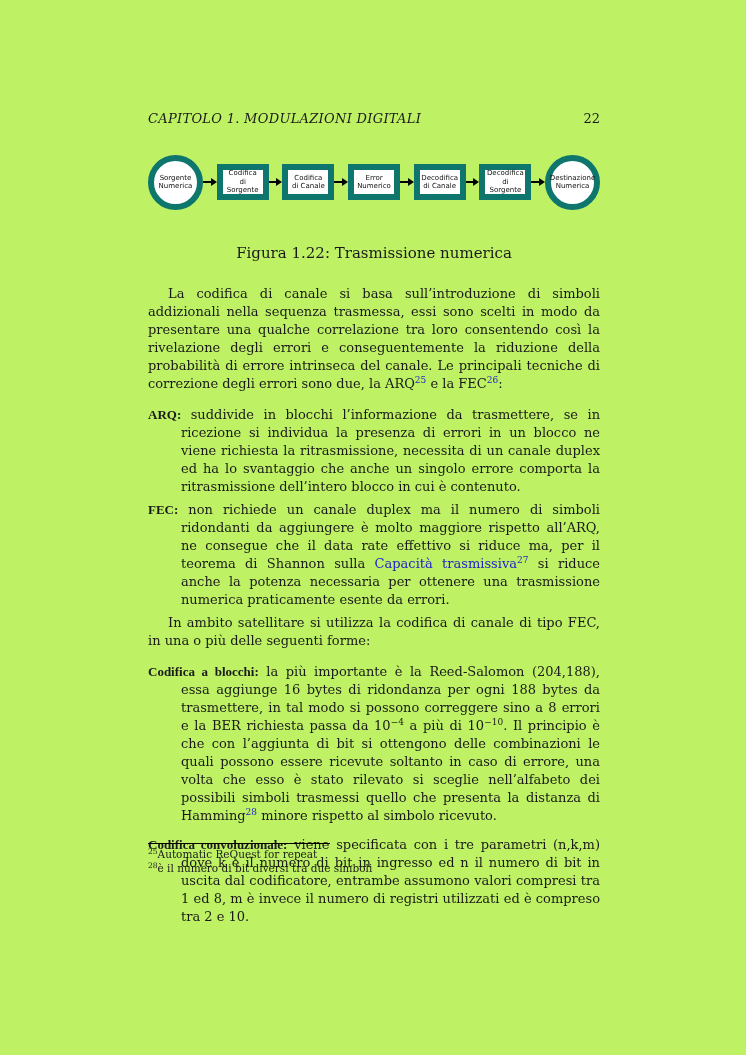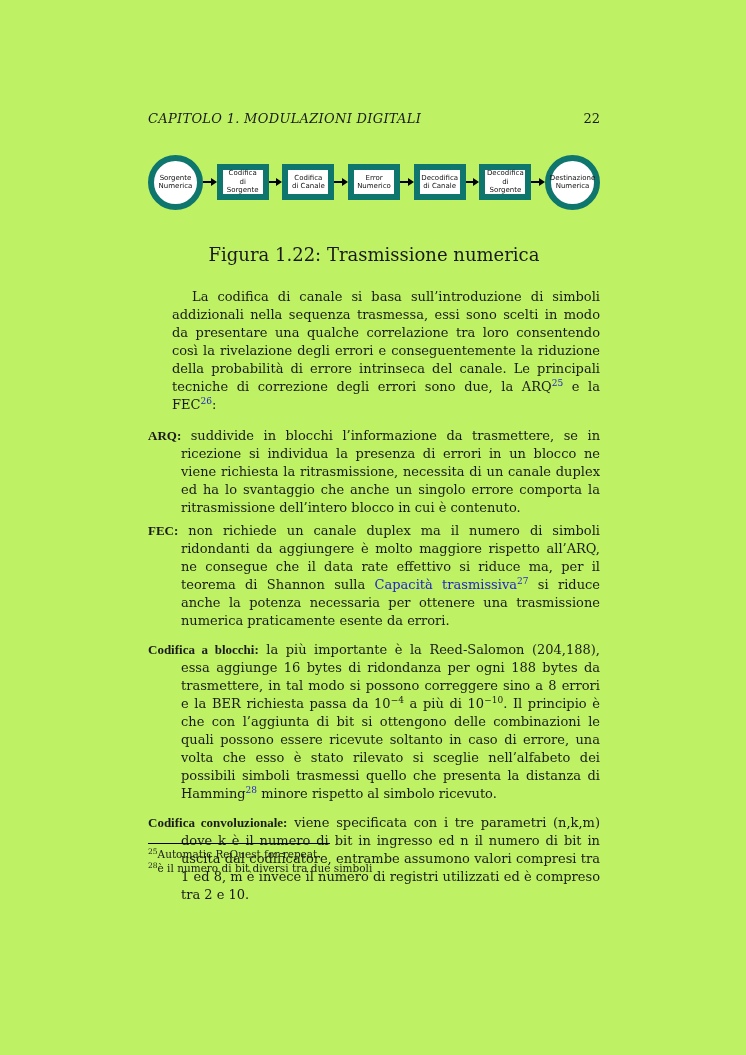--- a/index.html
+++ b/index.html
@@ -58,27 +58,27 @@
   .connector .tip {
     width: 0; height: 0; flex: none;
     border-left: 6px solid #000;
     border-top: 4px solid transparent;
     border-bottom: 4px solid transparent;
   }
 
   .caption {
     margin-top: 33px;
     text-align: center;
-    font-size: 18px;
+    font-size: 15px;
   }
 
   
   .body-text { font-size: 13px; line-height: 18px; text-align: justify; }
   .para-indent { text-indent: 20px; }
-  .para1 { margin-top: 23px; margin-left: 24px; }
+  .para1 { margin-top: 23px; }
   .para2 { margin-top: 5px; }
   .desc {
     margin: 5px 0;
     padding-left: 33px;
     text-indent: -33px;
   }
   .desc2 { margin: 11px 0; }
   .desc .lbl { font-weight: bold; font-family: Liberation Serif, serif; }
   a.doclink, .link-blue { color: #2323cb; text-decoration: none; cursor: pointer; }
   sup { font-size: 9px; line-height: 0; }
@@ -165,20 +165,21 @@
     </div>
 
     <div class="caption">Figura 1.22: Trasmissione numerica</div>
 
     <p class="body-text para-indent para1"><span>La codifica di canale si basa sull’introduzione di simboli addizionali nella sequenza trasmessa, essi sono scelti in modo da presentare una qualche correlazione tra loro consentendo così la rivelazione degli errori e conseguentemente la riduzione della probabilità di errore intrinseca del canale. Le principali tecniche di correzione degli errori sono due, la ARQ</span><sup class="ref">25</sup><span> e la FEC</span><sup class="ref">26</sup><span>:</span></p>
 
     <p class="body-text desc"><span class="lbl">ARQ:</span><span> suddivide in blocchi l’informazione da trasmettere, se in ricezione si individua la presenza di errori in un blocco ne viene richiesta la ritrasmissione, necessita di un canale duplex ed ha lo svantaggio che anche un singolo errore comporta la ritrasmissione dell’intero blocco in cui è contenuto.</span></p>
 
     <p class="body-text desc"><span class="lbl">FEC:</span><span> non richiede un canale duplex ma il numero di simboli ridondanti da aggiungere è molto maggiore rispetto all’ARQ, ne consegue che il data rate effettivo si riduce ma, per il teorema di Shannon sulla </span><a class="doclink">Capacità trasmissiva</a><sup class="ref">27</sup><span> si riduce anche la potenza necessaria per ottenere una trasmissione numerica praticamente esente da errori.</span></p>
 
+    <p class="body-text para-indent para2">In ambito satellitare si utilizza la codifica di canale di tipo FEC, in una o più delle seguenti forme:</p>
 
     <p class="body-text desc desc2"><span class="lbl">Codifica a blocchi:</span><span> la più importante è la Reed-Salomon (204,188), essa aggiunge 16 bytes di ridondanza per ogni 188 bytes da trasmettere, in tal modo si possono correggere sino a 8 errori e la BER richiesta passa da 10</span><sup class="mathexp">−4</sup><span> a più di 10</span><sup class="mathexp">−10</sup><span>. Il principio è che con l’aggiunta di bit si ottengono delle combinazioni le quali possono essere ricevute soltanto in caso di errore, una volta che esso è stato rilevato si sceglie nell’alfabeto dei possibili simboli trasmessi quello che presenta la distanza di Hamming</span><sup class="ref">28</sup><span> minore rispetto al simbolo ricevuto.</span></p>
 
     <p class="body-text desc desc2"><span class="lbl">Codifica convoluzionale:</span><span> viene specificata con i tre parametri (n,k,m) dove k è il numero di bit in ingresso ed n il numero di bit in uscita dal codificatore, entrambe assumono valori compresi tra 1 ed 8, m è invece il numero di registri utilizzati ed è compreso tra 2 e 10.</span></p>
 
   </div>
 
   <div class="footnotes">
     <div class="fn-rule"></div>
     <div class="fn-line"><sup>25</sup><span>Automatic ReQuest for repeat</span></div>

